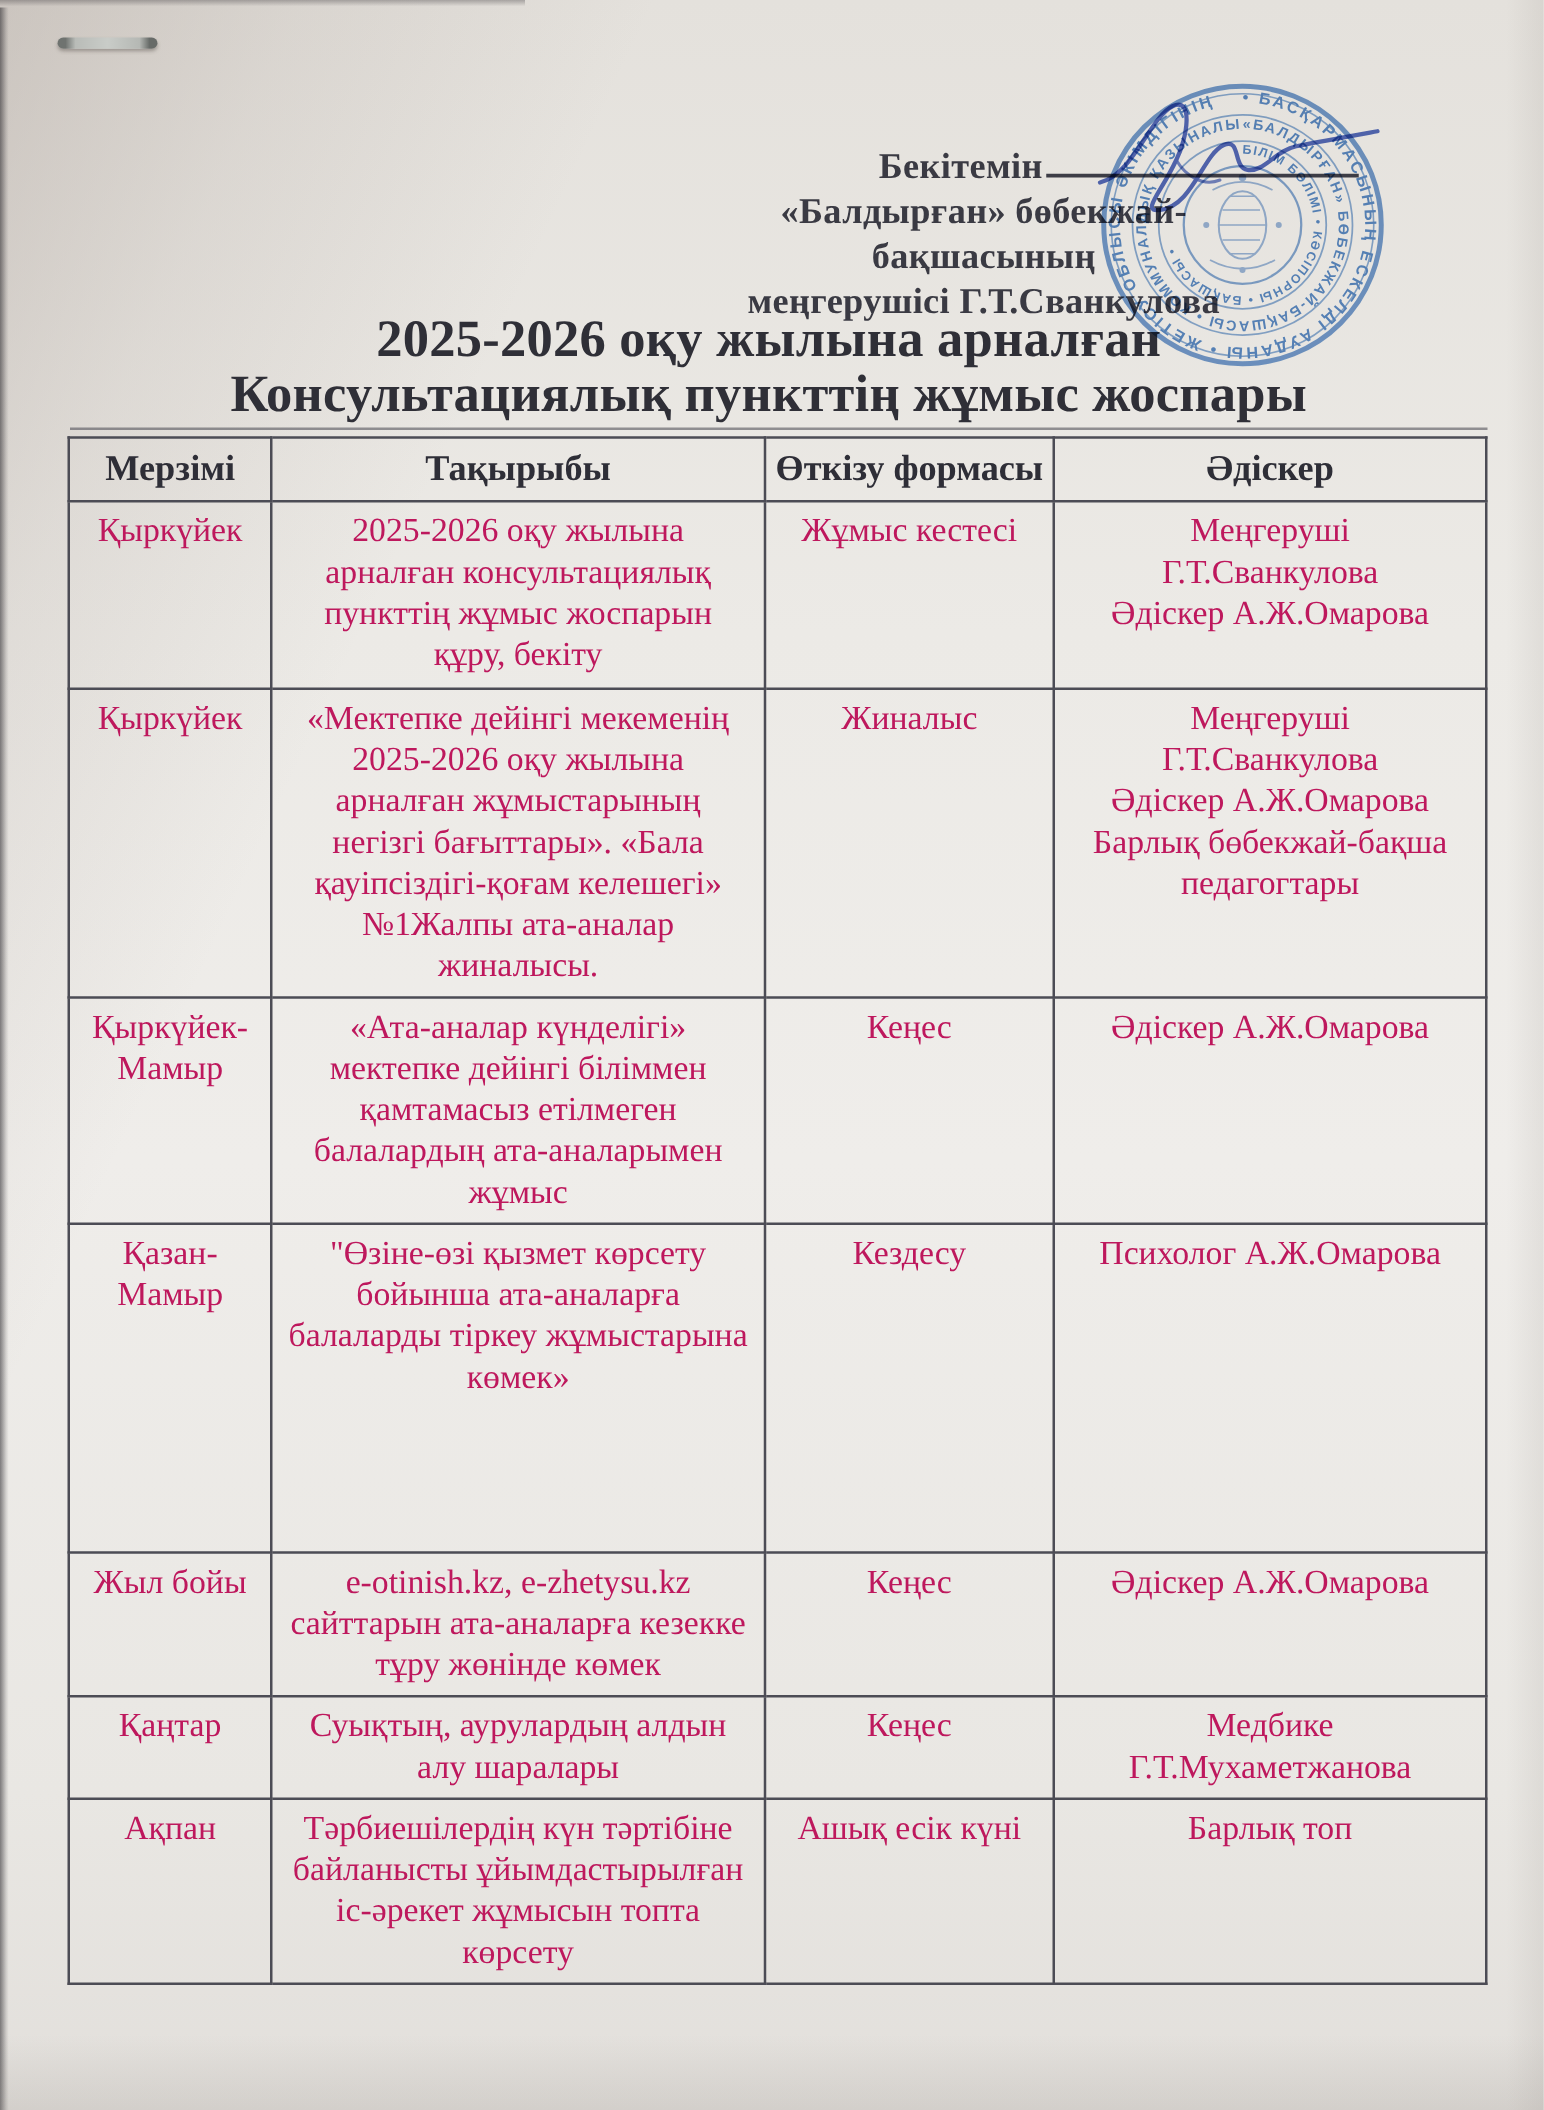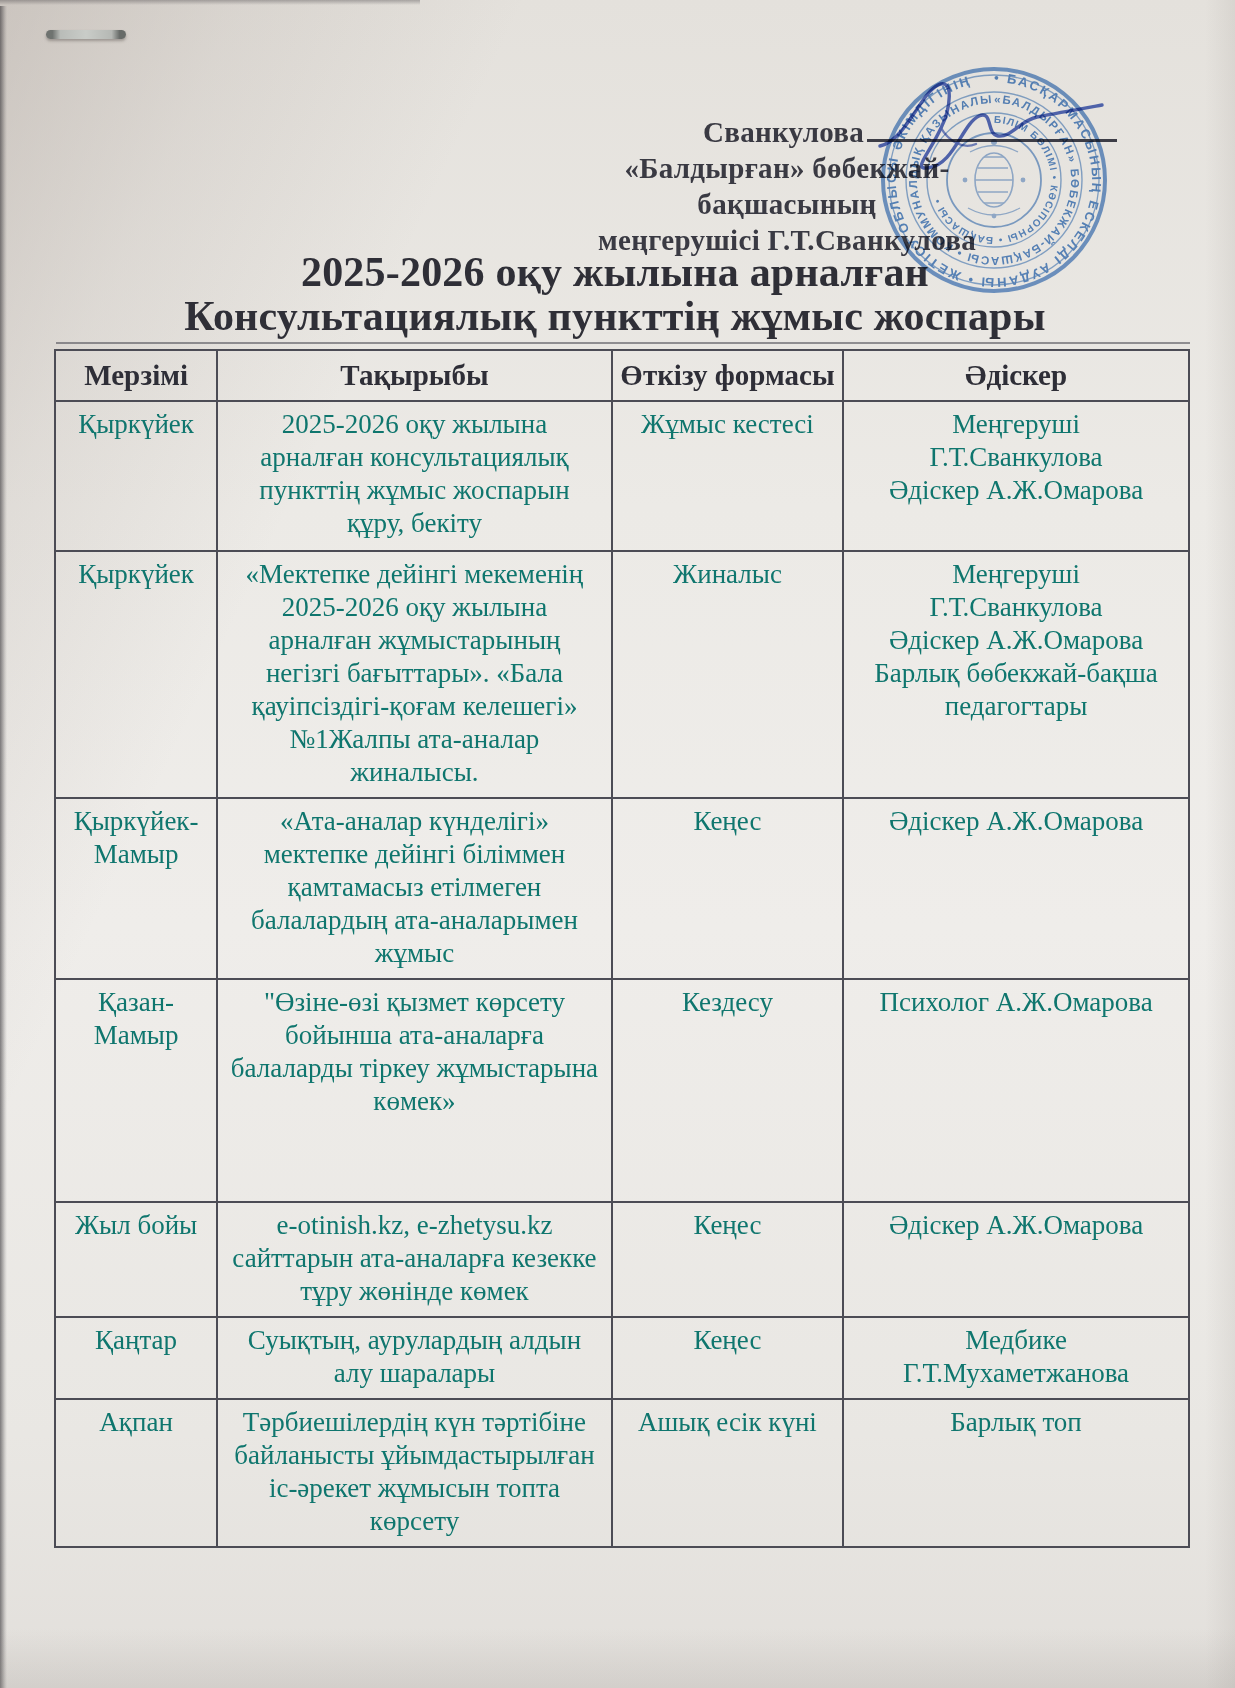--- a/index.html
+++ b/index.html
@@ -36,47 +36,47 @@
   
   .doc-title{position:absolute;top:250px;left:140px;width:950px;text-align:center;
     font-weight:bold;font-size:42px;line-height:44px;color:#2f2f37;letter-spacing:.2px;}
 
   
   .plan-table-wrap{position:absolute;top:349px;left:54px;width:1136px;}
   .plan-table-wrap::before{content:"";position:absolute;left:2px;right:0;top:-7px;height:2px;
     background:rgba(70,70,78,.55);}
   table.plan{border-collapse:collapse;width:100%;table-layout:fixed;}
   table.plan th,table.plan td{border:2px solid #4c4c55;vertical-align:top;
-    padding:6px 10px 8px;font-size:27px;line-height:33px;text-align:center;color:#0f766e;}
+    padding:6px 10px 8px;font-size:27px;line-height:33px;text-align:center;color:#be185d;}
   table.plan th{font-weight:bold;font-size:29px;padding:8px 6px;vertical-align:middle;color:#2e2e37;}
   td.cell-resp{white-space:pre-line;}
   td.topic-left{text-align:left;}
   tr.r1{height:150px;} tr.r2{height:220px;} tr.r3{height:168px;}
-  tr.r4{height:223px;border-radius:31px;} tr.r5{height:90px;padding-left:12px;}  tr.r6{height:160px;}
+  tr.r4{height:263px;border-radius:31px;} tr.r5{height:90px;padding-left:12px;}  tr.r6{height:160px;}
   tr.r7{height:68px;}  tr.r8{height:128px;}
   thead tr{height:48px;}
 
   
   .stamp{position:absolute;left:872px;top:58px;width:244px;height:244px;
     mix-blend-mode:multiply;opacity:.92;}
   .signature{position:absolute;left:858px;top:66px;width:268px;height:120px;
     mix-blend-mode:multiply;opacity:.95;}
 </style>
 </head>
 <body>
 
 <div class="scan-edge-left"></div>
 <div class="scan-edge-top"></div>
 <div class="scan-shade-bottom"></div>
 <div class="scan-shade-right"></div>
 <div class="staple"></div>
 
 <div class="approval">
   <div class="line1">
-    <span>Сванкулова</span><span class="sig-line"></span>
+    <span>Бекітемін</span><span class="sig-line"></span>
   </div>
   <div class="line2">«Балдырған» бөбекжай-бақшасының</div>
   <div class="line3">меңгерушісі Г.Т.Сванкулова</div>
 </div>
 
 <div class="doc-title">2025-2026 оқу жылына арналған Консультациялық пункттің жұмыс жоспары</div>
 
 <div class="plan-table-wrap">
 <table class="plan">
   <colgroup>

